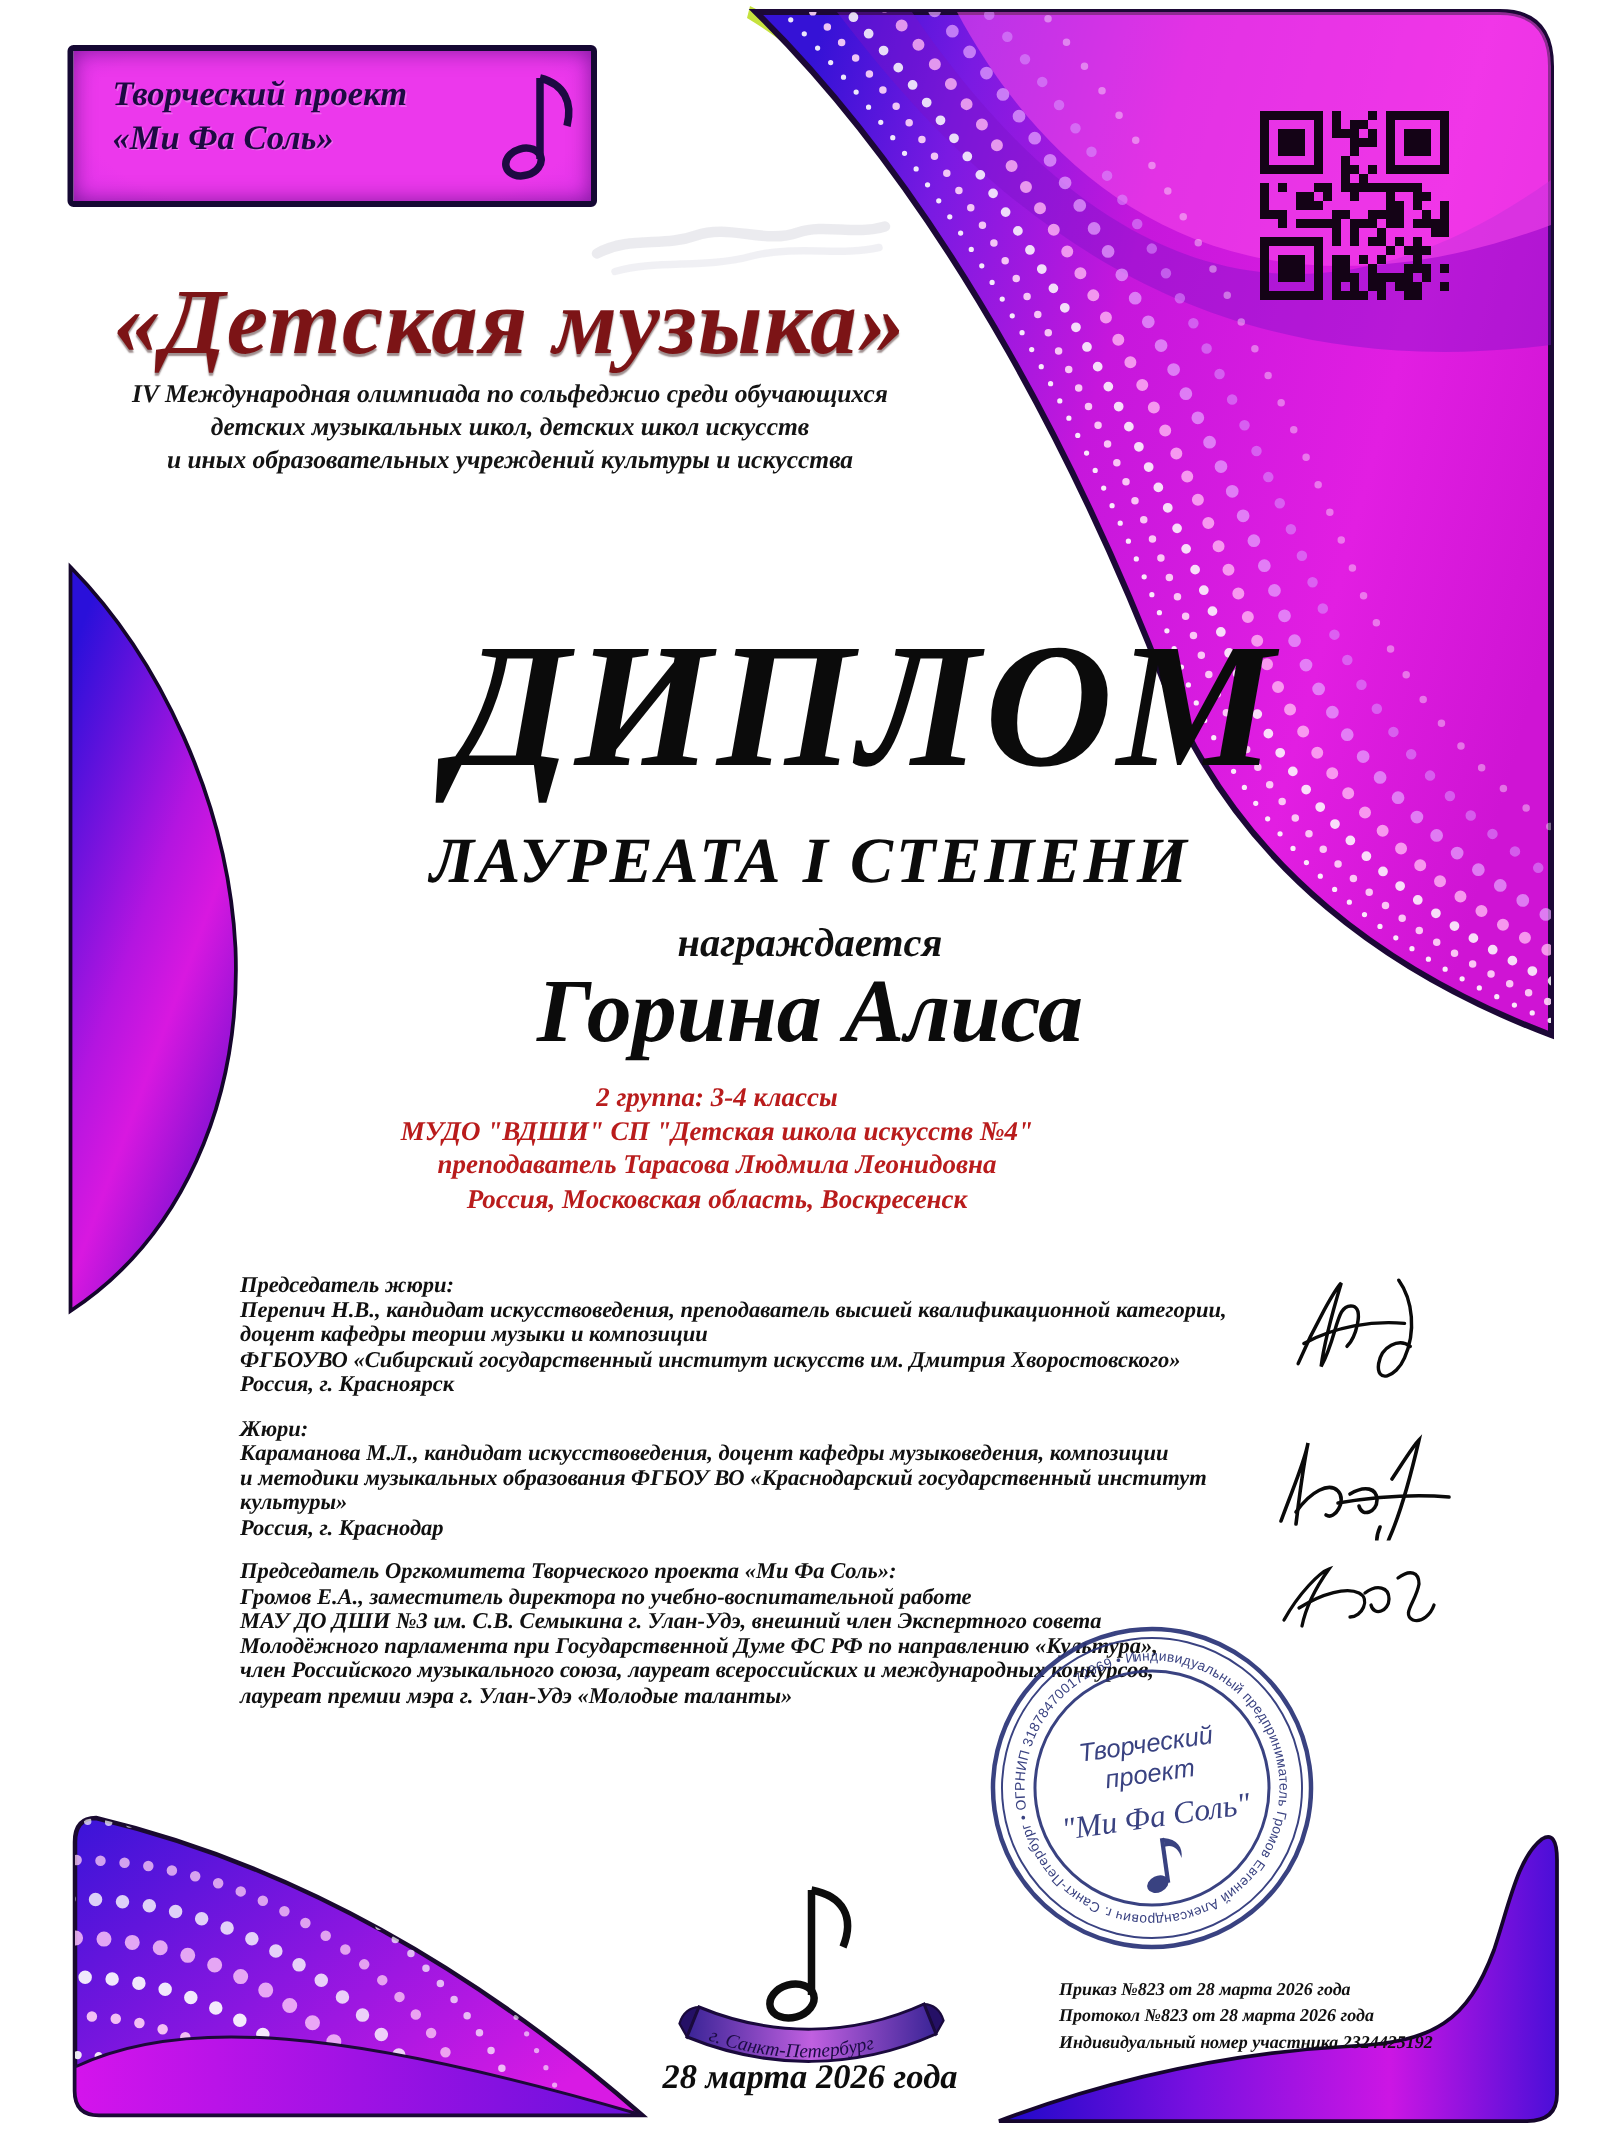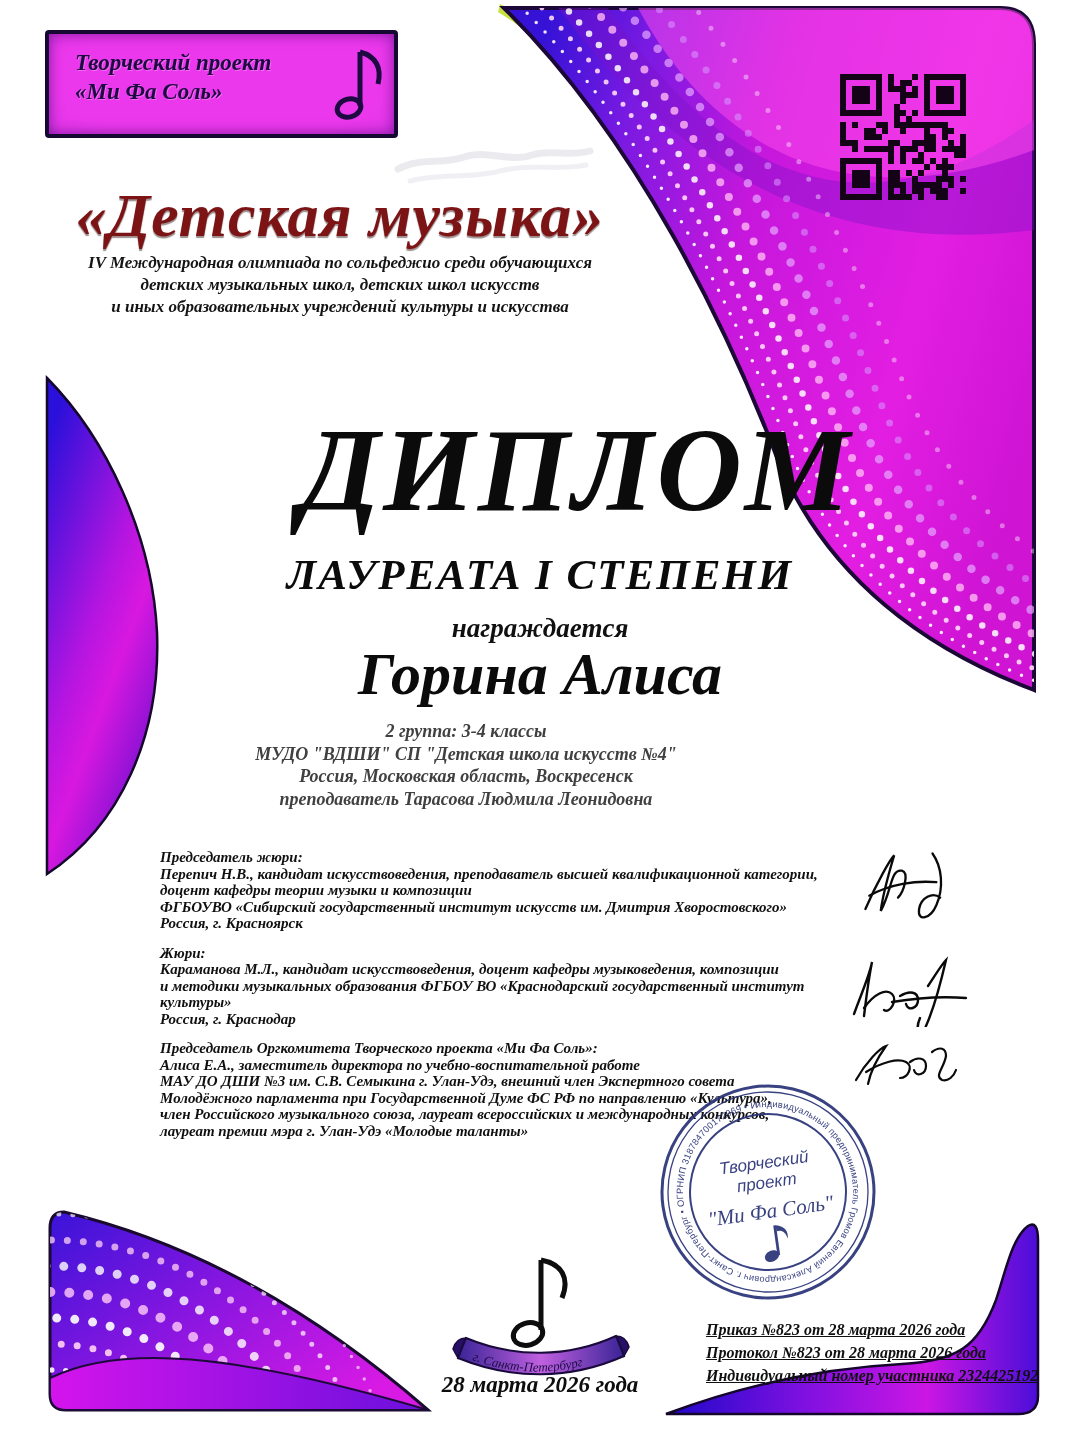--- a/index.html
+++ b/index.html
@@ -16,26 +16,26 @@
     text-shadow:1px 1px 0 rgba(255,255,255,.25);}
 
   .title{left:40px;top:180px;width:600px;font-size:62px;color:#7c1416;
     text-shadow:0 2px 1px rgba(40,5,5,.45);letter-spacing:1px;}
   .subtitle{left:40px;top:252px;width:600px;font-size:17px;line-height:1.3;color:#141414;}
 
   .dip{left:0;top:412px;width:1080px;font-size:118px;line-height:1;color:#0b0b0b;letter-spacing:3px;padding-left:36px;}
   .degree{left:0;top:550px;width:1080px;font-size:43px;color:#0b0b0b;letter-spacing:2px;}
   .awarded{left:0;top:613px;width:1080px;font-size:27px;color:#101010;}
   .lname{left:0;top:640px;width:1080px;font-size:60px;color:#0b0b0b;}
-  .details{left:0;top:720px;width:932px;font-size:18px;line-height:1.25;color:#404040;}
+  .details{left:12px;top:720px;width:932px;font-size:18px;line-height:1.25;color:#b91c1c;}
 
   .jury{left:160px;top:849px;width:715px;font-size:15px;line-height:1.1;color:#101010;}
   .jury-block{margin-bottom:13px;}
 
-  .orders{left:706px;top:1318px;font-size:16px;line-height:1.45;color:#101010;white-space:nowrap;text-decoration:underline;}
+  .orders{left:706px;top:1318px;font-size:12px;line-height:1.45;color:#101010;white-space:nowrap;}
   .datetxt{left:400px;top:1372px;width:280px;font-size:23px;color:#0d0d0d;}
 </style>
 </head>
 <body>
 
 <div id="page">
 
   <svg class="abs" style="left:498px;top:0px" width="545" height="730" viewBox="0 0 545 730">
     <defs>
       <linearGradient id="blobGrad" x1="0" y1="0.25" x2="1" y2="0.6">
@@ -165,41 +165,41 @@
     <div>и иных образовательных учреждений культуры и искусства</div>
   </div>
 
   <div class="abs dip bi ctr">ДИПЛОМ</div>
   <div class="abs degree bi ctr">ЛАУРЕАТА I СТЕПЕНИ</div>
   <div class="abs awarded bi ctr">награждается</div>
   <div class="abs lname bi ctr">Горина Алиса</div>
   <div class="abs details bi ctr">
     <div>2 группа: 3-4 классы</div>
     <div>МУДО "ВДШИ" СП "Детская школа искусств №4"</div>
+    <div>преподаватель Тарасова Людмила Леонидовна</div>
     <div>Россия, Московская область, Воскресенск</div>
-    <div>преподаватель Тарасова Людмила Леонидовна</div>
   </div>
 
   <div class="abs jury bi">
     <div class="jury-block">
       <div>Председатель жюри:</div>
       <div>Перепич Н.В., кандидат искусствоведения, преподаватель высшей квалификационной категории,</div>
       <div>доцент кафедры теории музыки и композиции</div>
       <div>ФГБОУВО «Сибирский государственный институт искусств им. Дмитрия Хворостовского»</div>
       <div>Россия, г. Красноярск</div>
     </div>
     <div class="jury-block">
       <div>Жюри:</div>
       <div>Караманова М.Л., кандидат искусствоведения, доцент кафедры музыковедения, композиции</div>
       <div>и методики музыкальных образования ФГБОУ ВО «Краснодарский государственный институт культуры»</div>
       <div>Россия, г. Краснодар</div>
     </div>
     <div class="jury-block">
       <div>Председатель Оргкомитета Творческого проекта «Ми Фа Соль»:</div>
-      <div>Алиса Е.А., заместитель директора по учебно-воспитательной работе</div>
+      <div>Громов Е.А., заместитель директора по учебно-воспитательной работе</div>
       <div>МАУ ДО ДШИ №3 им. С.В. Семыкина г. Улан-Удэ, внешний член Экспертного совета</div>
       <div>Молодёжного парламента при Государственной Думе ФС РФ по направлению «Культура»,</div>
       <div>член Российского музыкального союза, лауреат всероссийских и международных конкурсов,</div>
       <div>лауреат премии мэра г. Улан-Удэ «Молодые таланты»</div>
     </div>
   </div>
 
   <svg class="abs" style="left:852px;top:840px" width="115" height="95" viewBox="0 0 120 95">
     <g fill="none" stroke="#0a0a0a" stroke-width="2.4" stroke-linecap="round">
       <path d="M14,70 C26,42 40,18 44,14 C38,34 32,56 30,72 C42,50 40,28 52,30 C60,32 54,52 48,58"></path>

